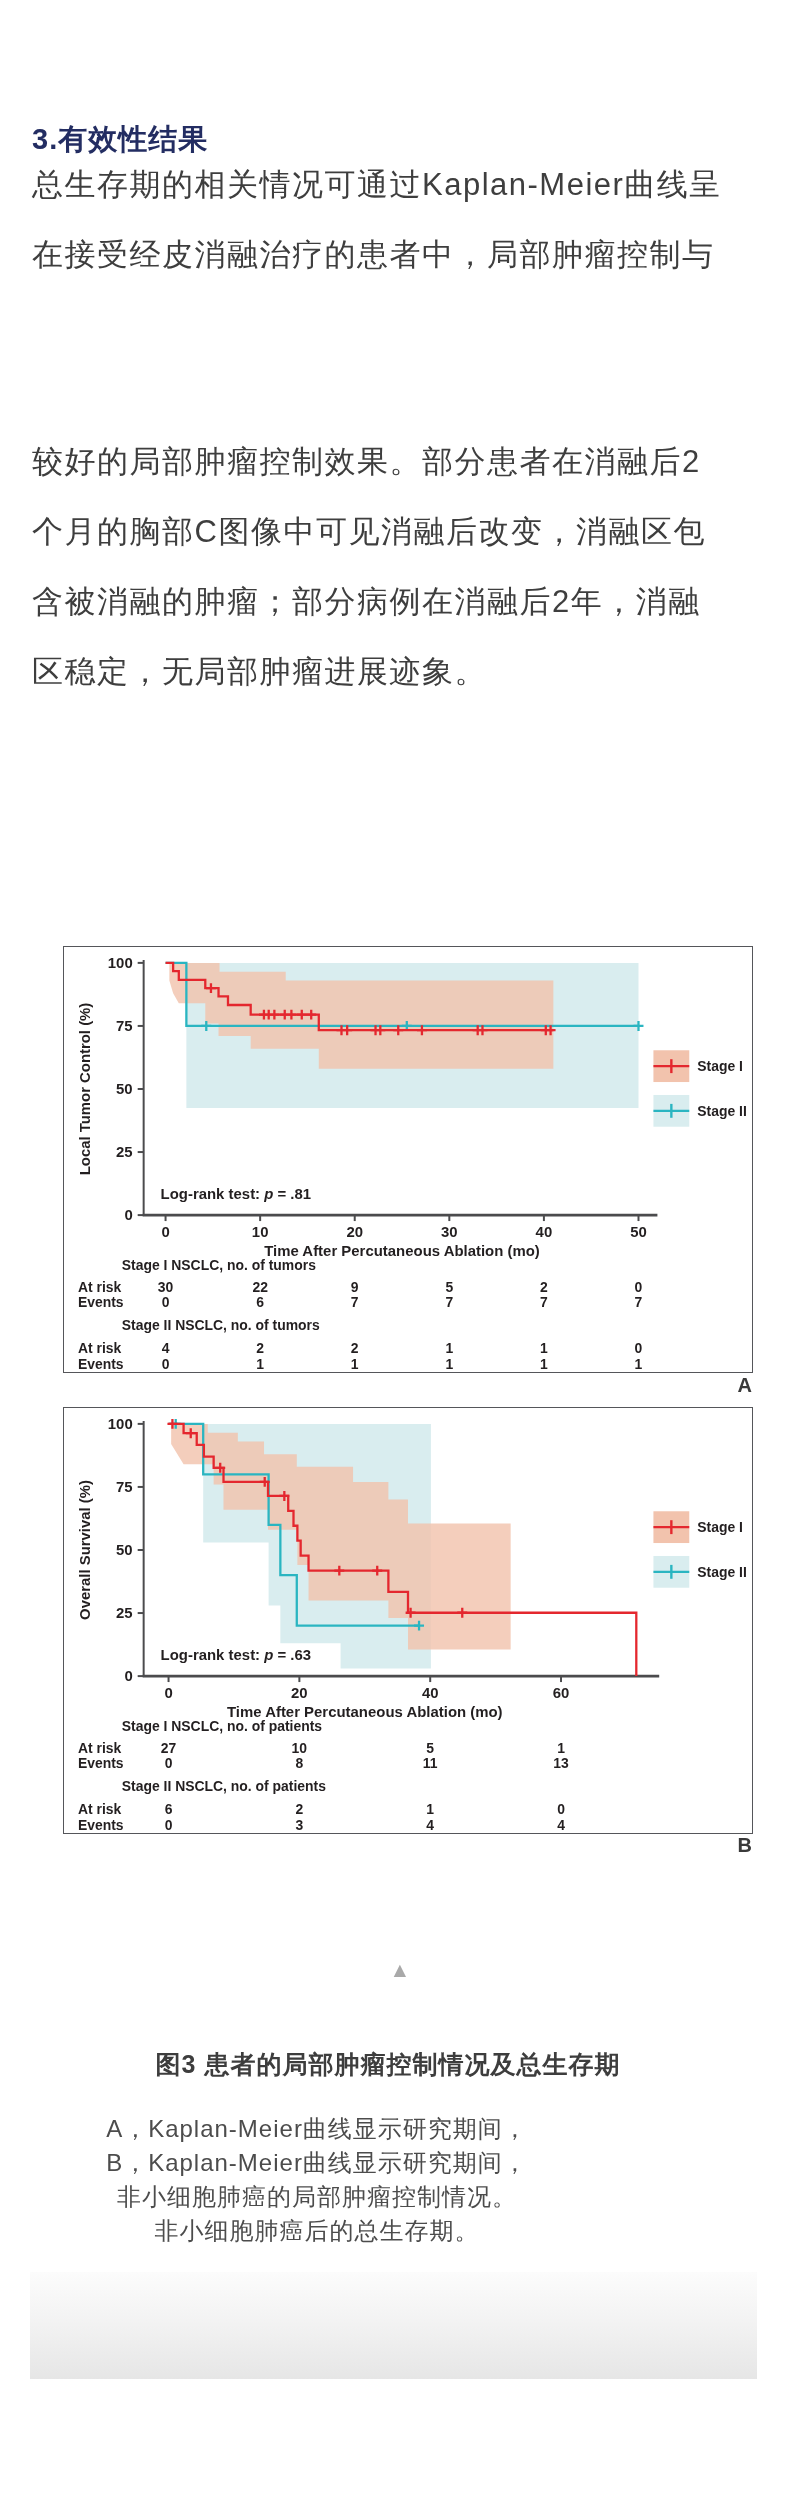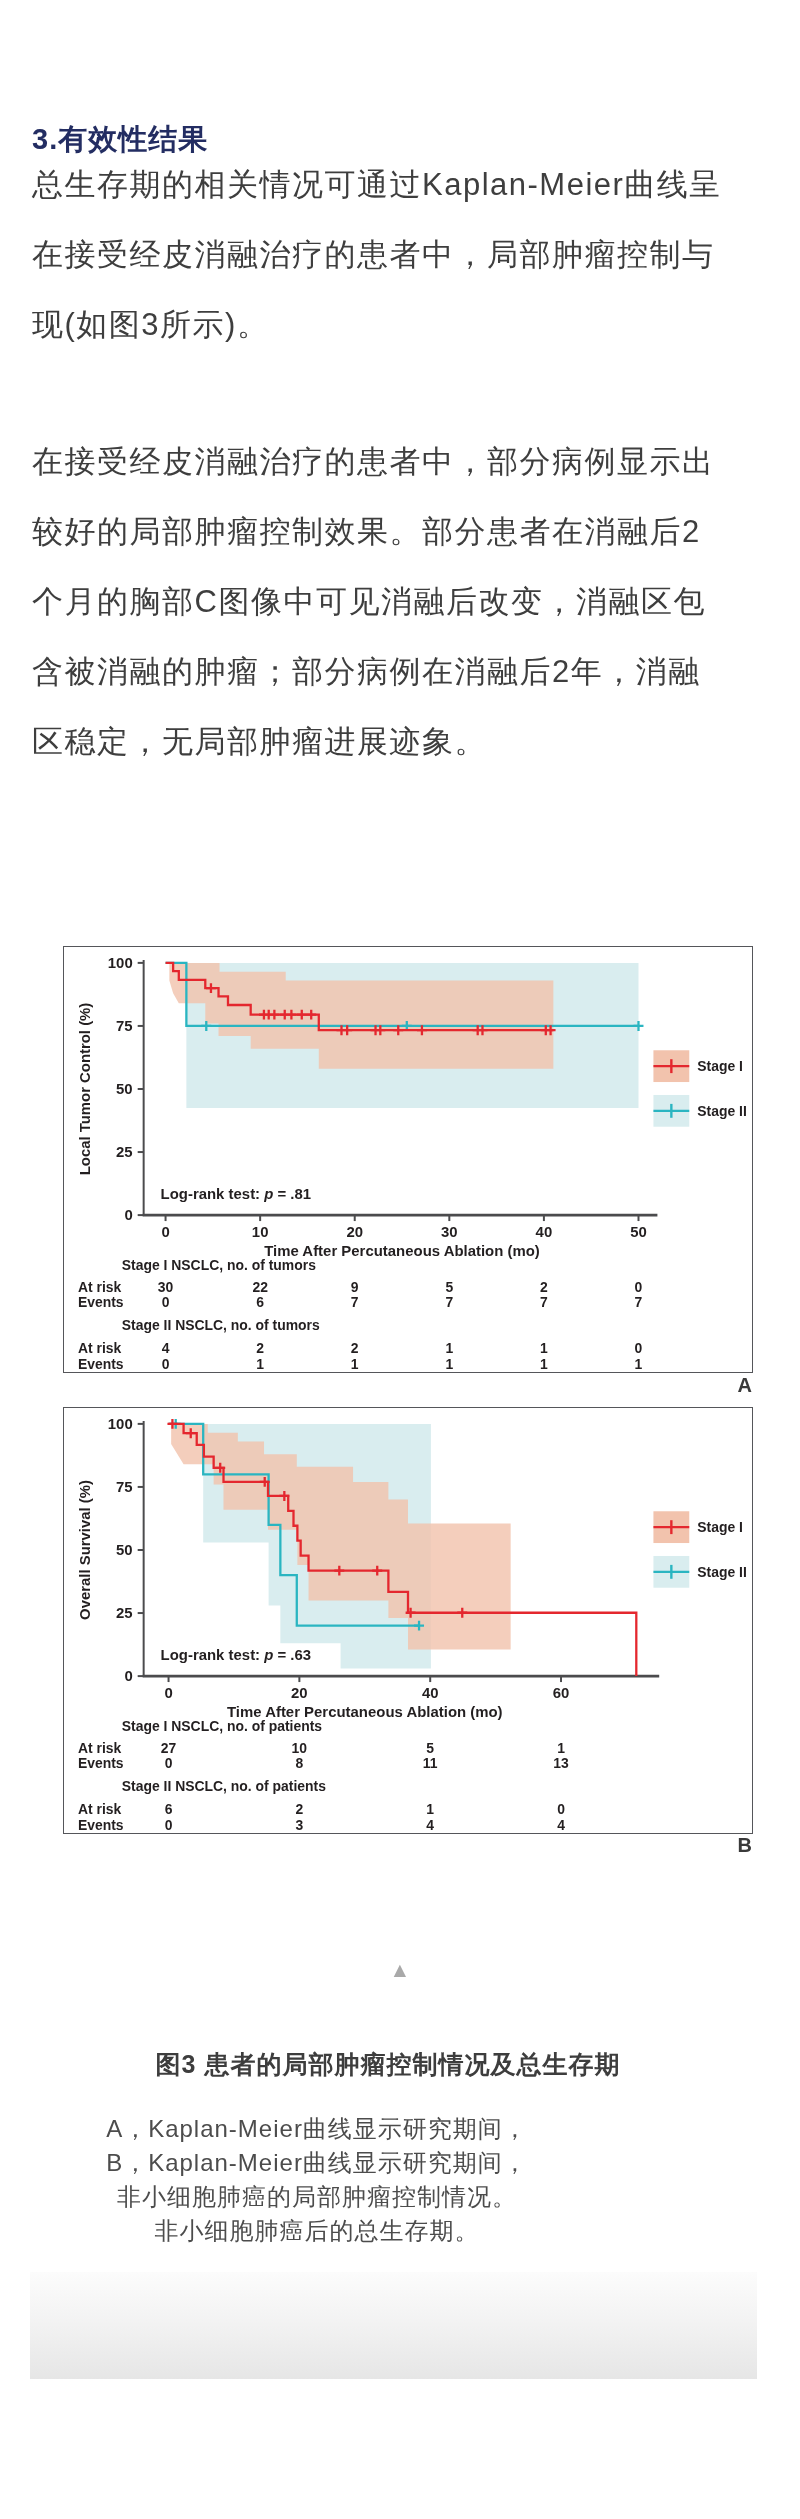--- a/index.html
+++ b/index.html
@@ -27,24 +27,22 @@
 </style>
 </head>
 <body>
 
 <div>
   <div id="heading" class="abs">3.有效性结果</div>
 
   <div id="para1" class="abs para">
       <div class="tline">总生存期的相关情况可通过Kaplan-Meier曲线呈</div>
       <div class="tline">在接受经皮消融治疗的患者中，局部肿瘤控制与</div>
-      <div class="tline">现(如图3所示)。</div>
     </div>
   <div id="para2" class="abs para">
-      <div class="tline">在接受经皮消融治疗的患者中，部分病例显示出</div>
       <div class="tline">较好的局部肿瘤控制效果。部分患者在消融后2</div>
       <div class="tline">个月的胸部C图像中可见消融后改变，消融区包</div>
       <div class="tline">含被消融的肿瘤；部分病例在消融后2年，消融</div>
       <div class="tline">区稳定，无局部肿瘤进展迹象。</div>
     </div>
 
   <div id="panelA" class="abs panel">
     <svg width="687" height="424" viewBox="0 0 690 427" preserveAspectRatio="none">
         <polygon points="122.9,16 577,16 577,162.1 122.9,162.1" fill="#d9edef" opacity="1"></polygon>
         <polygon points="105.8,16 156.2,16 156.2,24.9 222.7,24.9 222.7,33.8 491.5,33.8 491.5,122.7 255.9,122.7 255.9,102.4 187.5,102.4 187.5,89.7 155.2,89.7 155.2,77 141.9,77 141.9,56.6 115.3,56.6 109.6,46.5 105.8,33.8" fill="#f2c3ad" opacity="0.82"></polygon>

